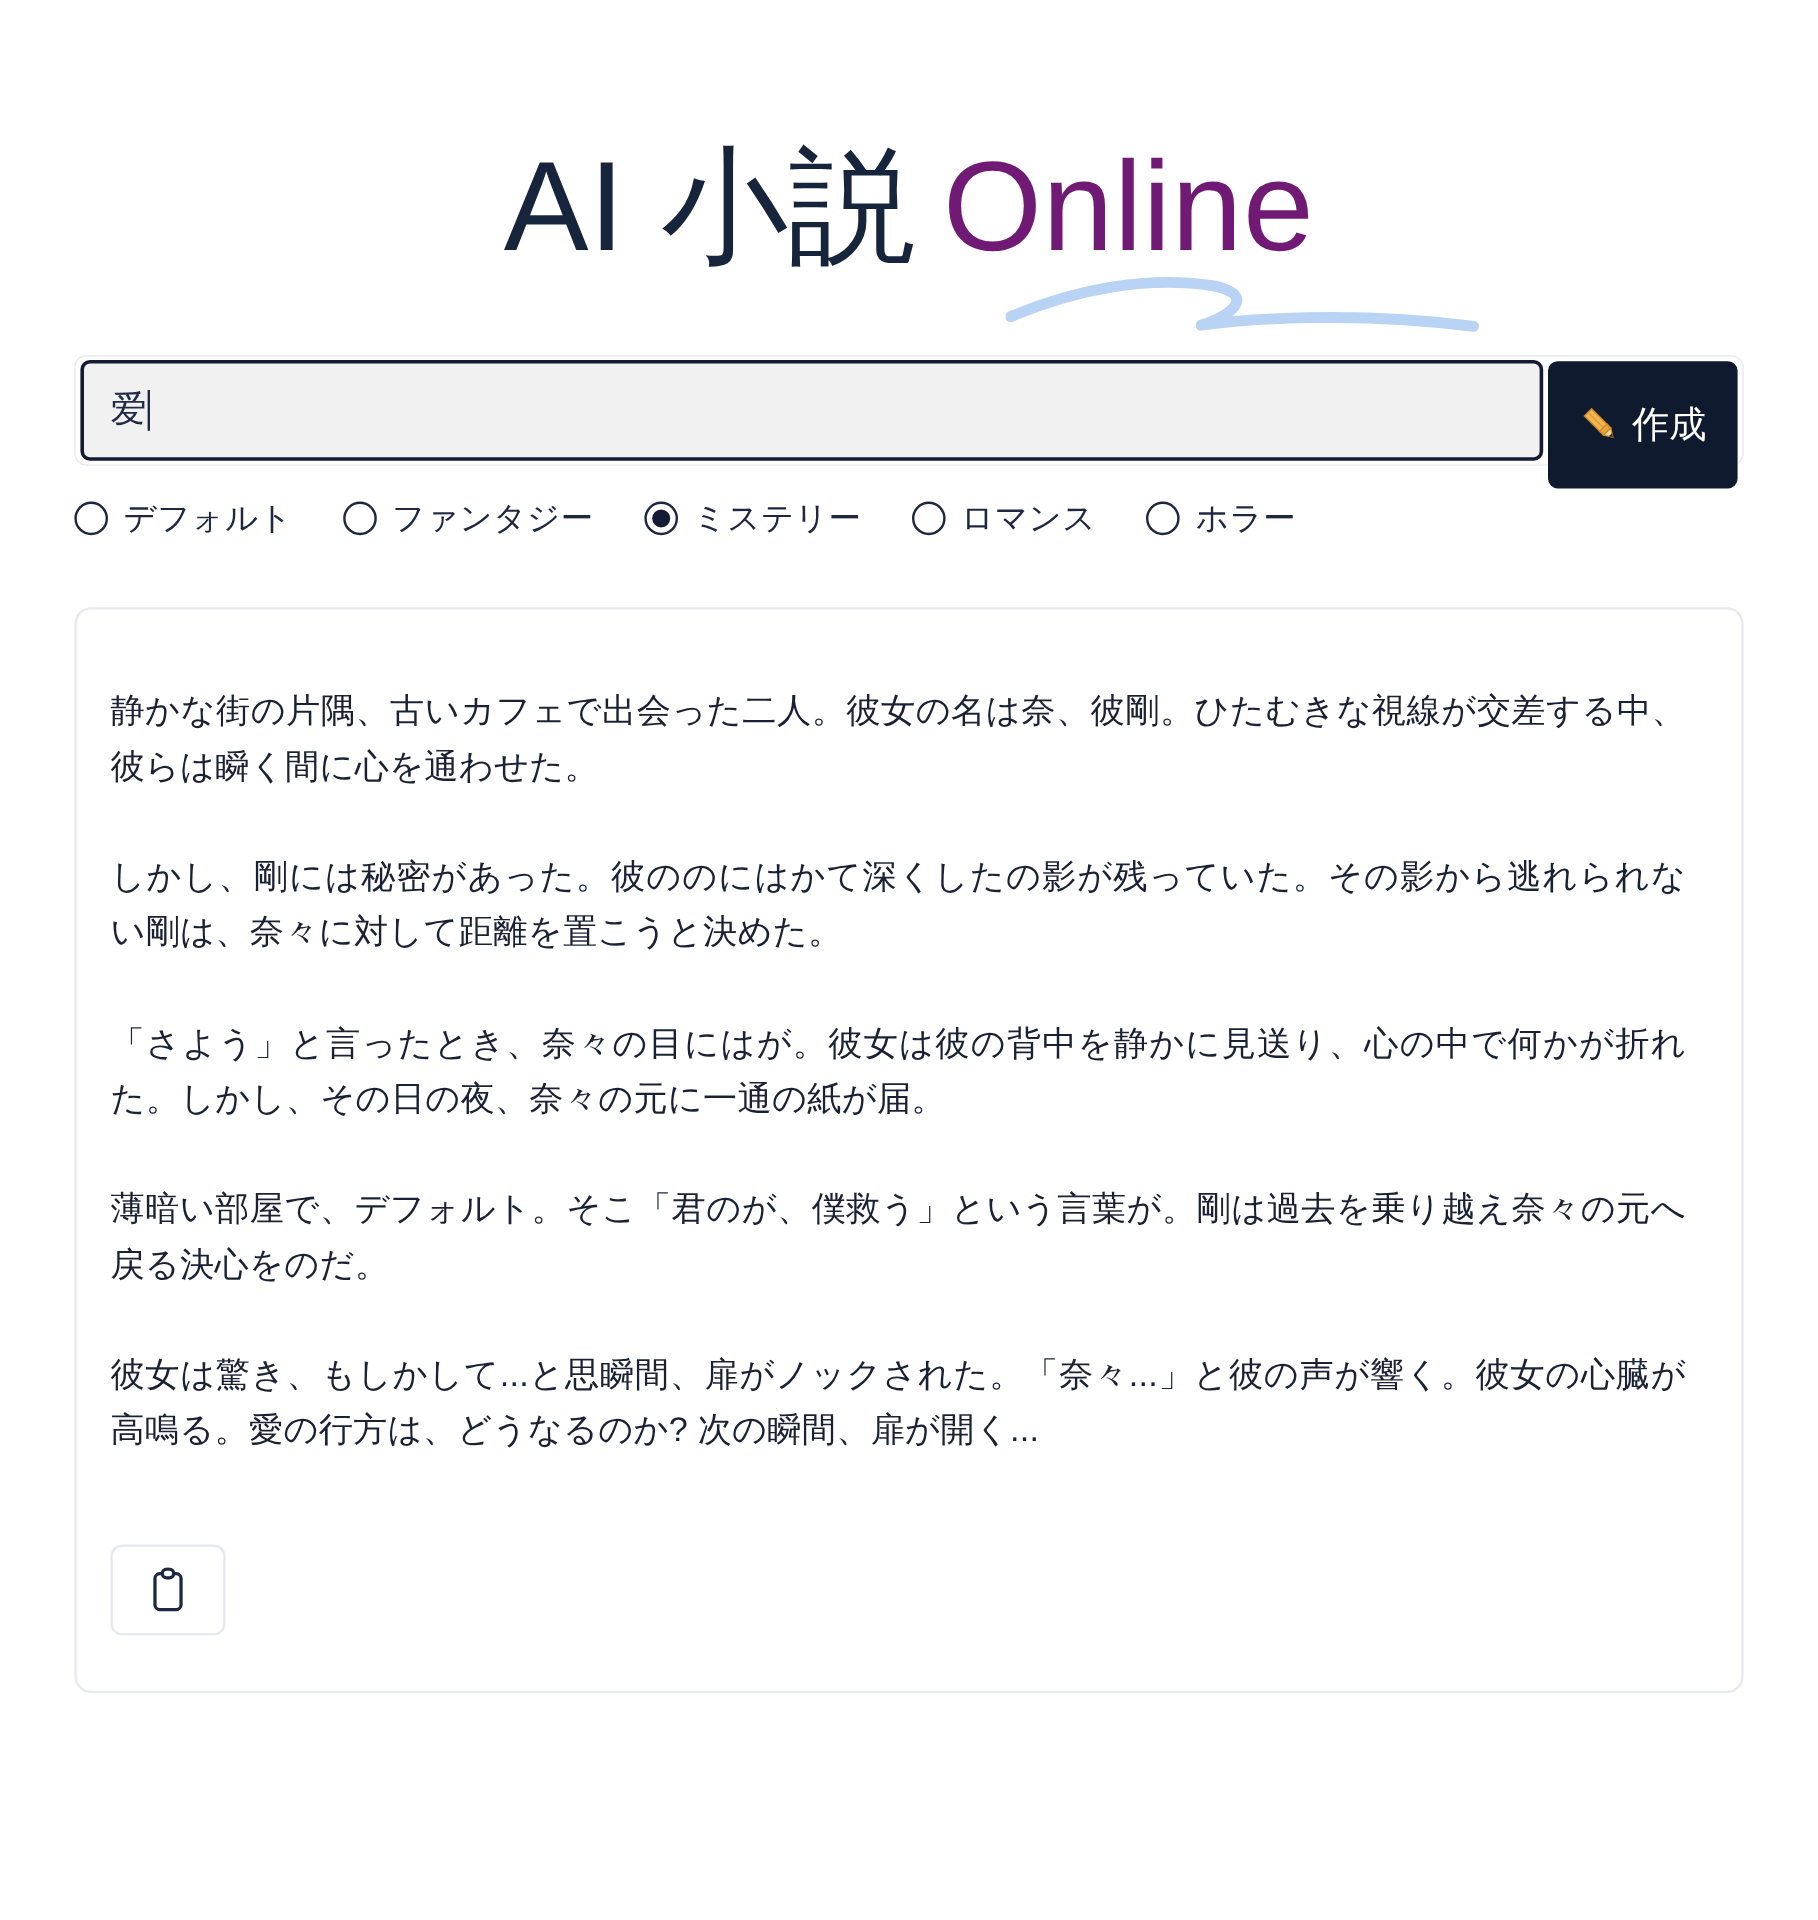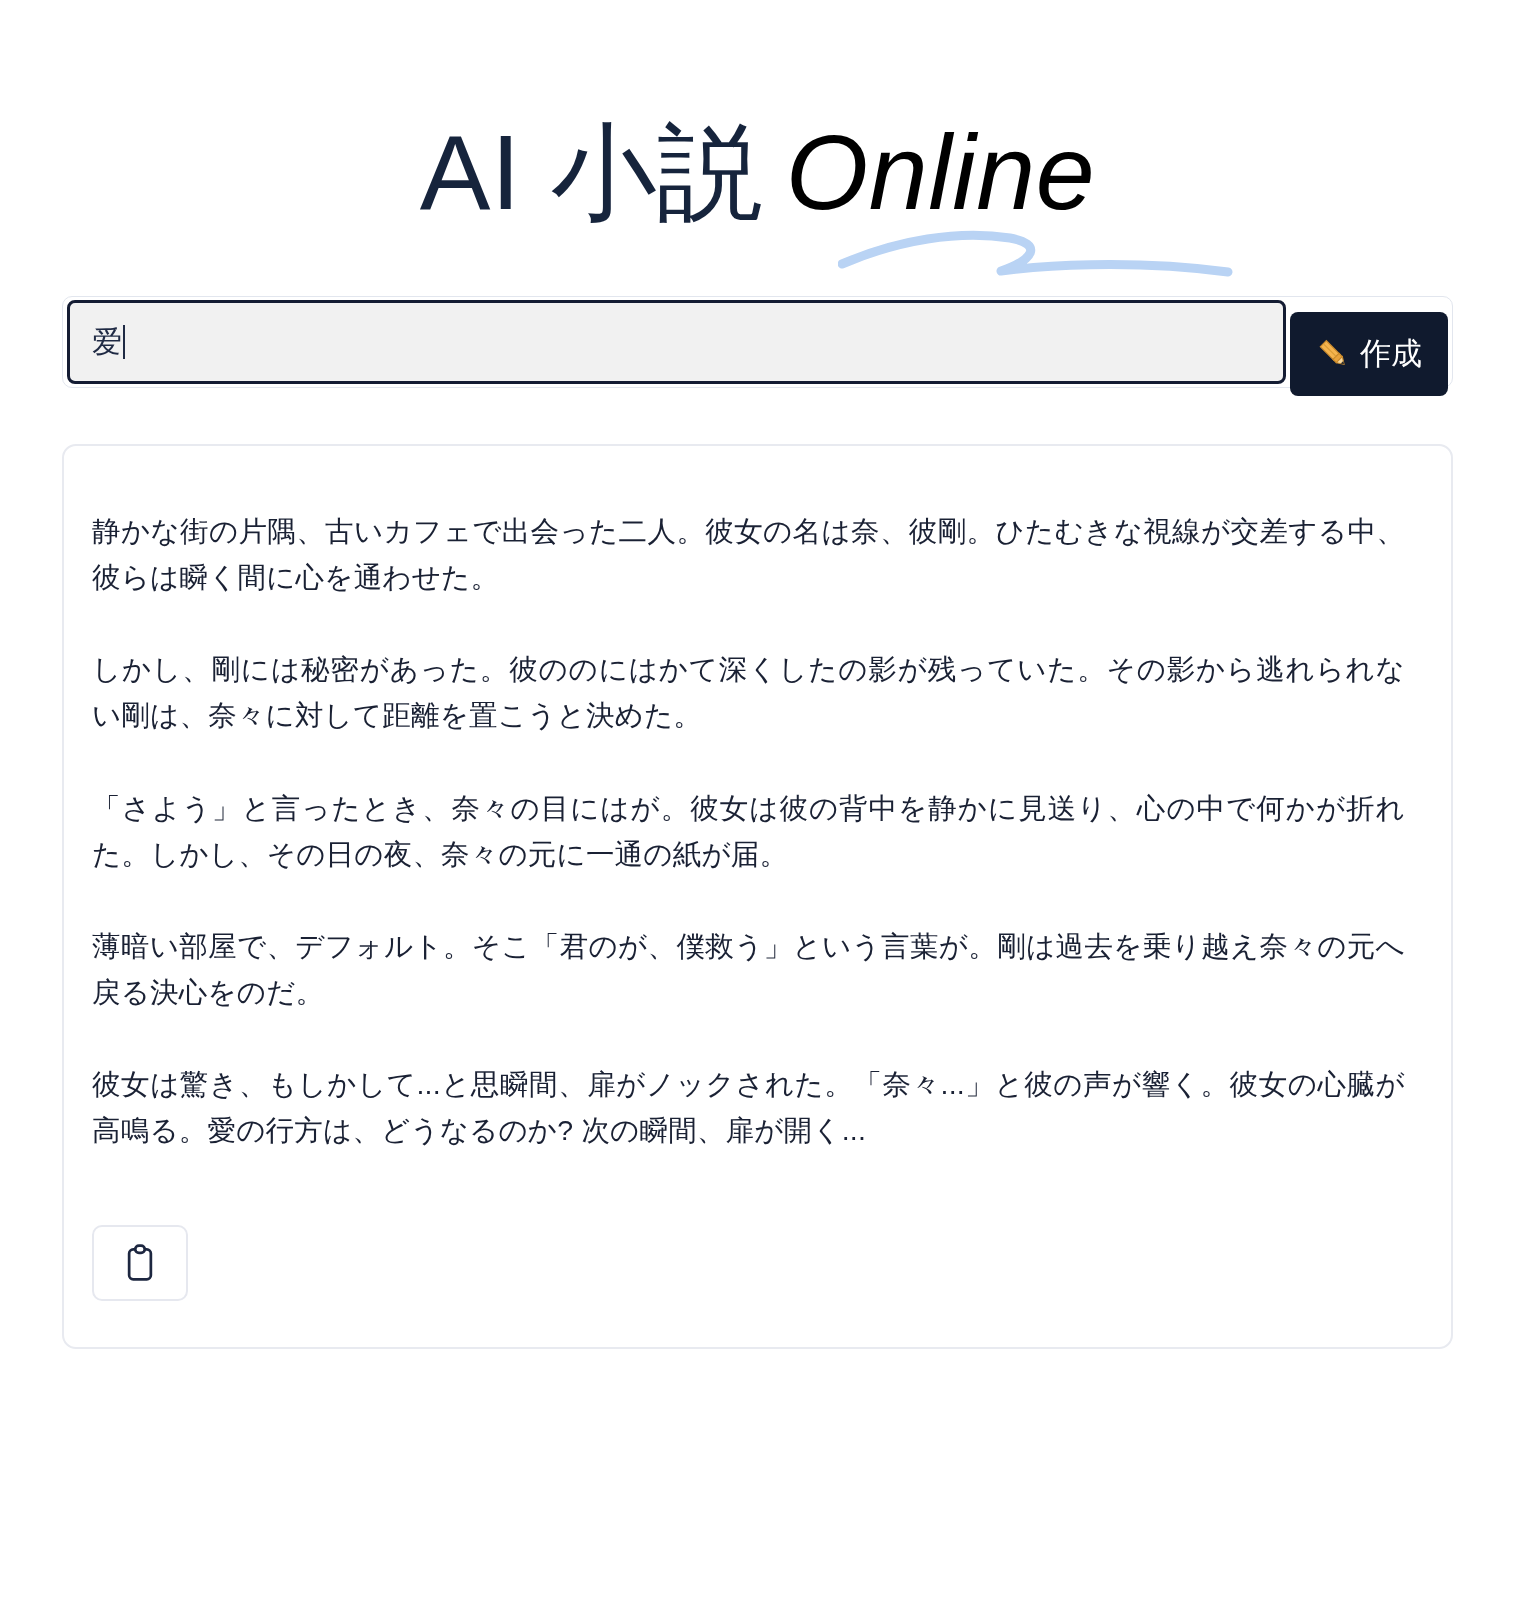--- a/index.html
+++ b/index.html
@@ -29,21 +29,21 @@
     line-height: 1;
   }
   .logo {
     font-size: 106px;
     font-weight: 400;
     letter-spacing: 0.5px;
     line-height: 1.15;
     white-space: nowrap;
   }
   .logo .seg-dark { color: #16243c; }
-  .logo .seg-blue { color: #000000; font-style: italic; }
+  .logo .seg-blue { color: #701a75; }
   .logo .spacer { display: inline-block; width: 22px; }
   .swoosh {
     position: absolute;
     left: 418px;
     top: 104px;
     width: 400px;
     height: 70px;
     pointer-events: none;
   }
 
@@ -81,21 +81,21 @@
   .caret {
     display: inline-block;
     width: 2px;
     height: 34px;
     background: #1f2a44;
     margin-left: 1px;
     vertical-align: -6px;
   }
   .create-btn {
     flex: 0 0 auto;
-    height: 84px;
+    height: 106px;
     min-width: 148px;
     margin-left: 4px;
     background: #101a2e;
     color: #ffffff;
     border: none;
     border-radius: 8px;
     font-size: 31px;
     font-family: "Liberation Sans", "DejaVu Sans", sans-serif;
     display: flex;
     align-items: center;
@@ -209,20 +209,42 @@
           <rect x="14" y="22" width="9" height="5" fill="#e8a33c" stroke="#c98a2c" stroke-width="1.2"></rect>
           <polygon points="14,27 23,27 18.5,34" fill="#f7d9a0" stroke="#c98a2c" stroke-width="1.2"></polygon>
           <polygon points="16.6,31 20.4,31 18.5,34" fill="#2b2b2b"></polygon>
           <line x1="18.5" y1="4" x2="18.5" y2="22" stroke="#d79a33" stroke-width="1"></line>
         </g>
       </svg>
       <span>作成</span>
     </button>
   </div>
 
+  <div class="genre-row">
+    <label class="genre-item">
+      <span class="radio"></span>
+      <span class="genre-label">デフォルト</span>
+    </label>
+    <label class="genre-item">
+      <span class="radio"></span>
+      <span class="genre-label">ファンタジー</span>
+    </label>
+    <label class="genre-item">
+      <span class="radio checked"></span>
+      <span class="genre-label">ミステリー</span>
+    </label>
+    <label class="genre-item">
+      <span class="radio"></span>
+      <span class="genre-label">ロマンス</span>
+    </label>
+    <label class="genre-item">
+      <span class="radio"></span>
+      <span class="genre-label">ホラー</span>
+    </label>
+  </div>
 
   <div class="result-card">
     <div class="story">
       <p>静かな街の片隅、古いカフェで出会った二人。彼女の名は奈、彼剛。ひたむきな視線が交差する中、彼らは瞬く間に心を通わせた。</p>
       <p>しかし、剛には秘密があった。彼ののにはかて深くしたの影が残っていた。その影から逃れられない剛は、奈々に対して距離を置こうと決めた。</p>
       <p>「さよう」と言ったとき、奈々の目にはが。彼女は彼の背中を静かに見送り、心の中で何かが折れた。しかし、その日の夜、奈々の元に一通の紙が届。</p>
       <p>薄暗い部屋で、デフォルト。そこ「君のが、僕救う」という言葉が。剛は過去を乗り越え奈々の元へ戻る決心をのだ。</p>
       <p>彼女は驚き、もしかして...と思瞬間、扉がノックされた。「奈々...」と彼の声が響く。彼女の心臓が高鳴る。愛の行方は、どうなるのか? 次の瞬間、扉が開く...</p>
     </div>
     <button class="copy-btn">

